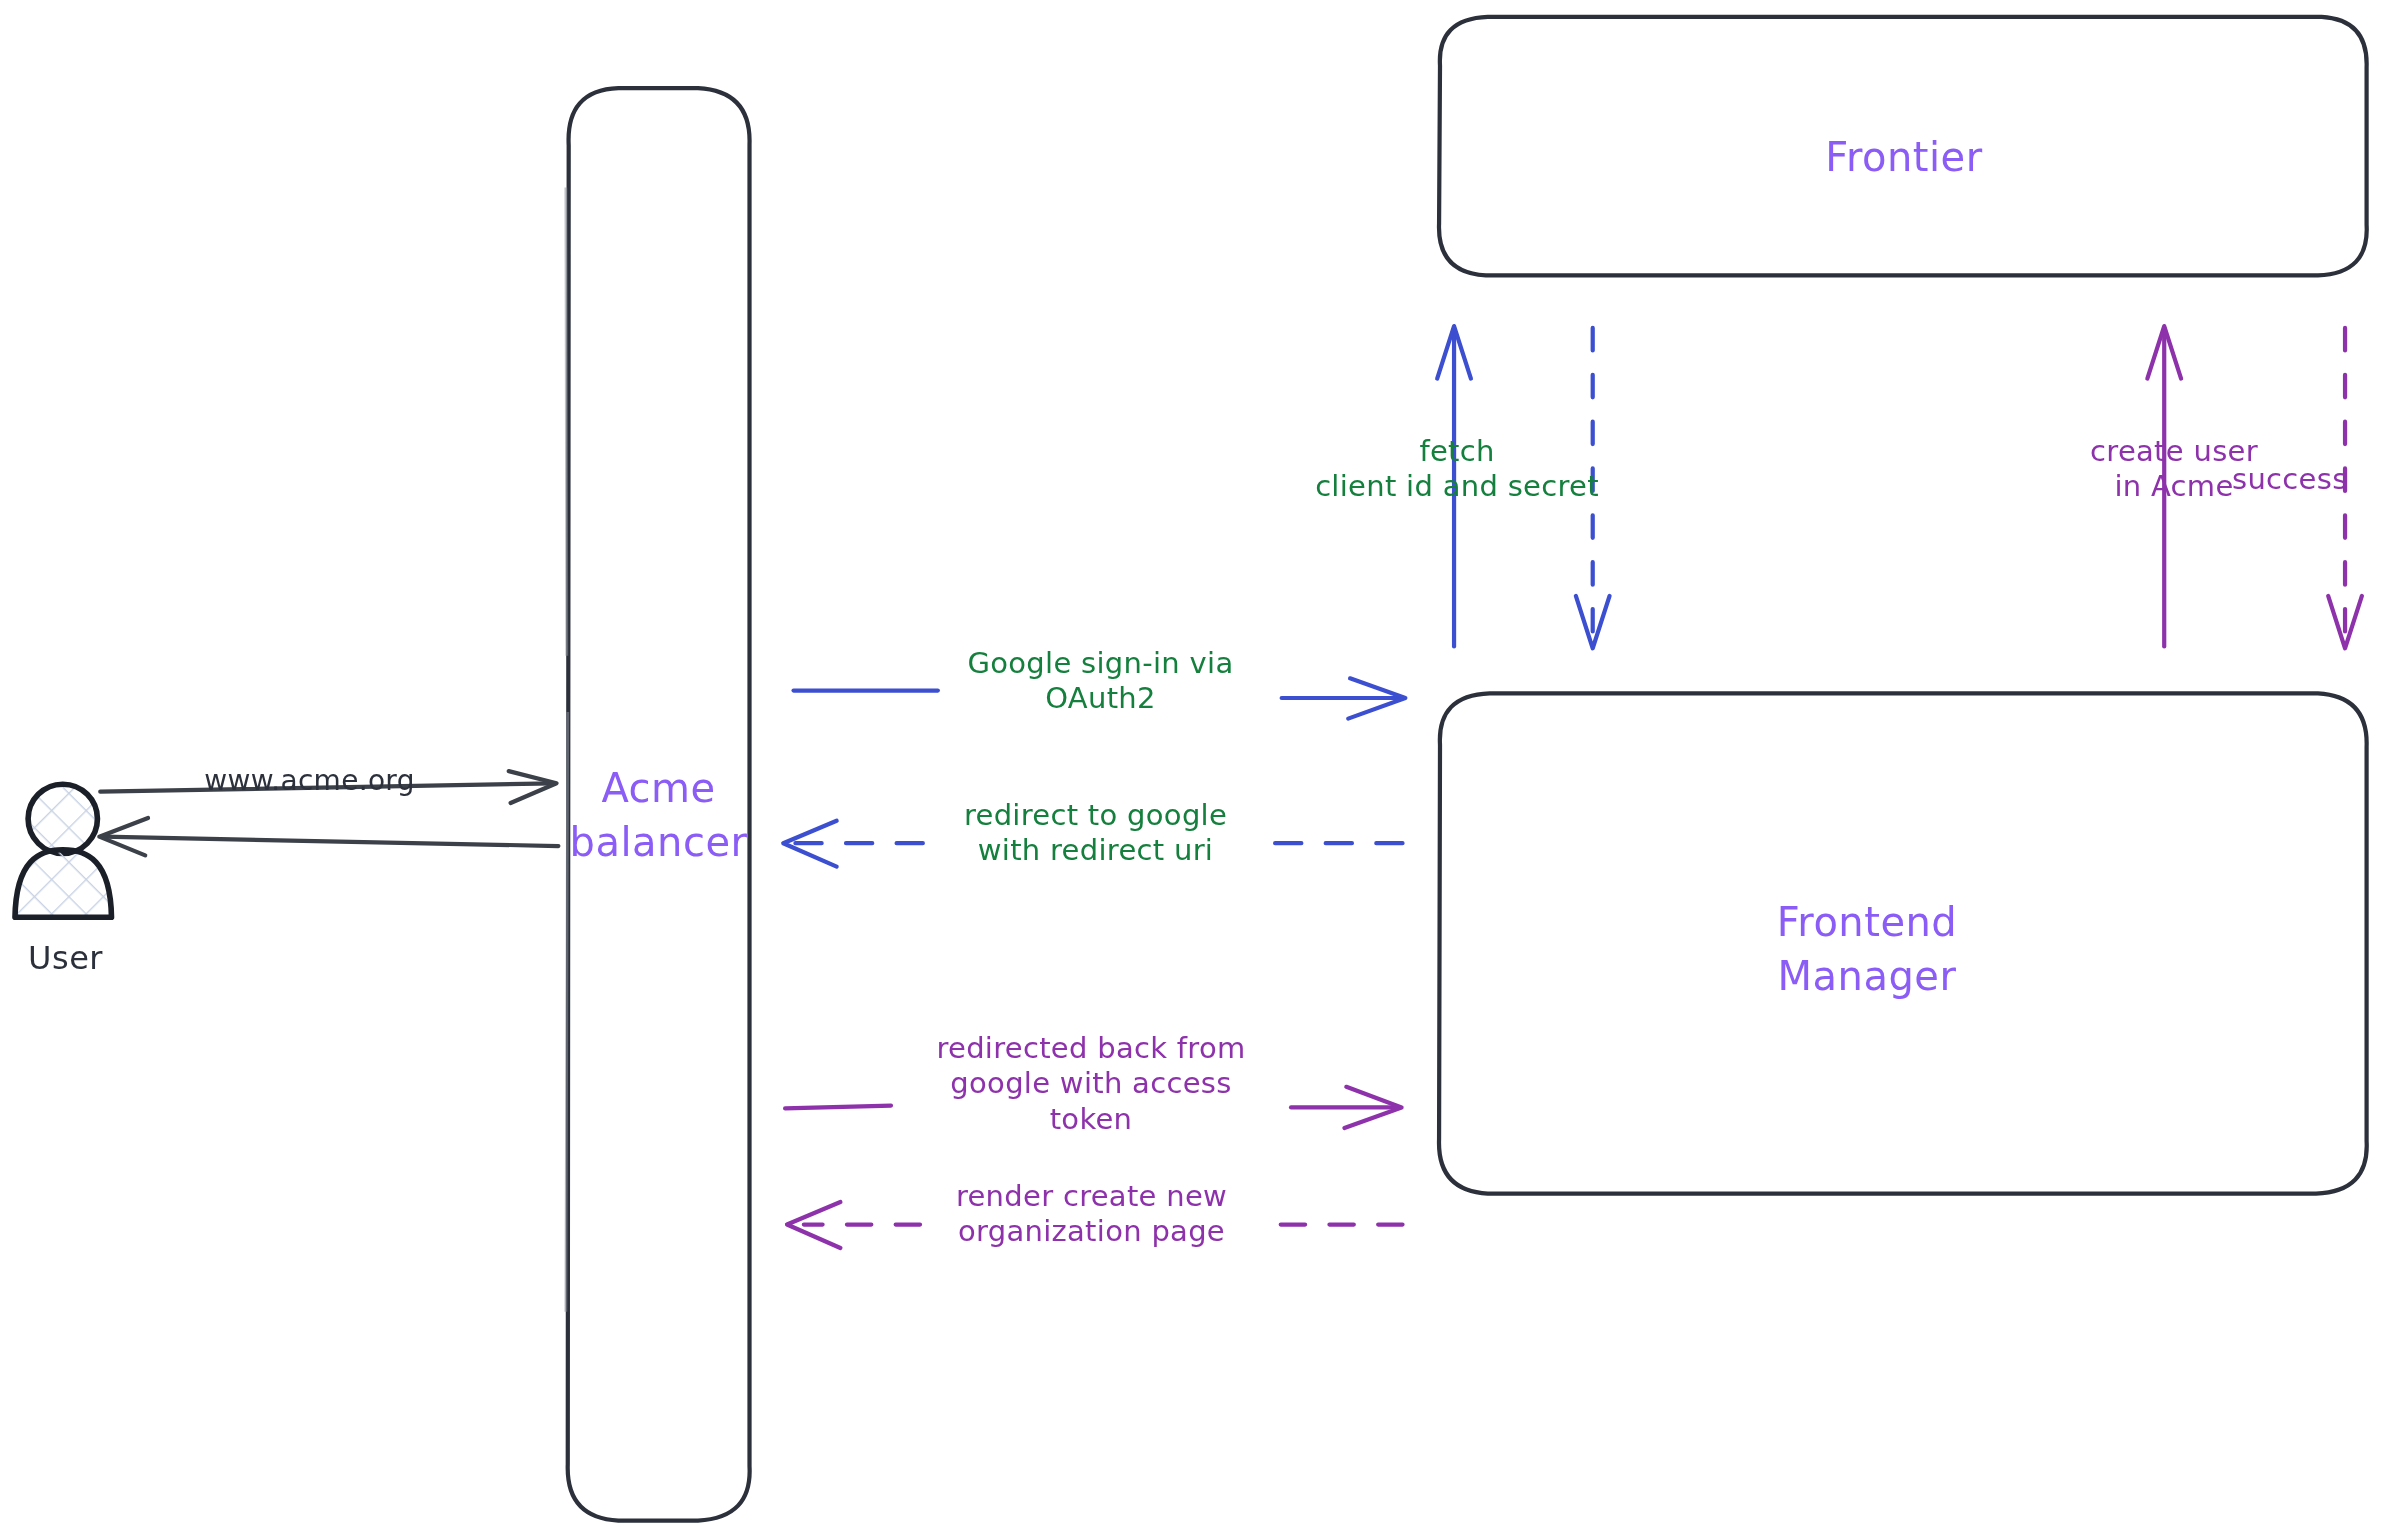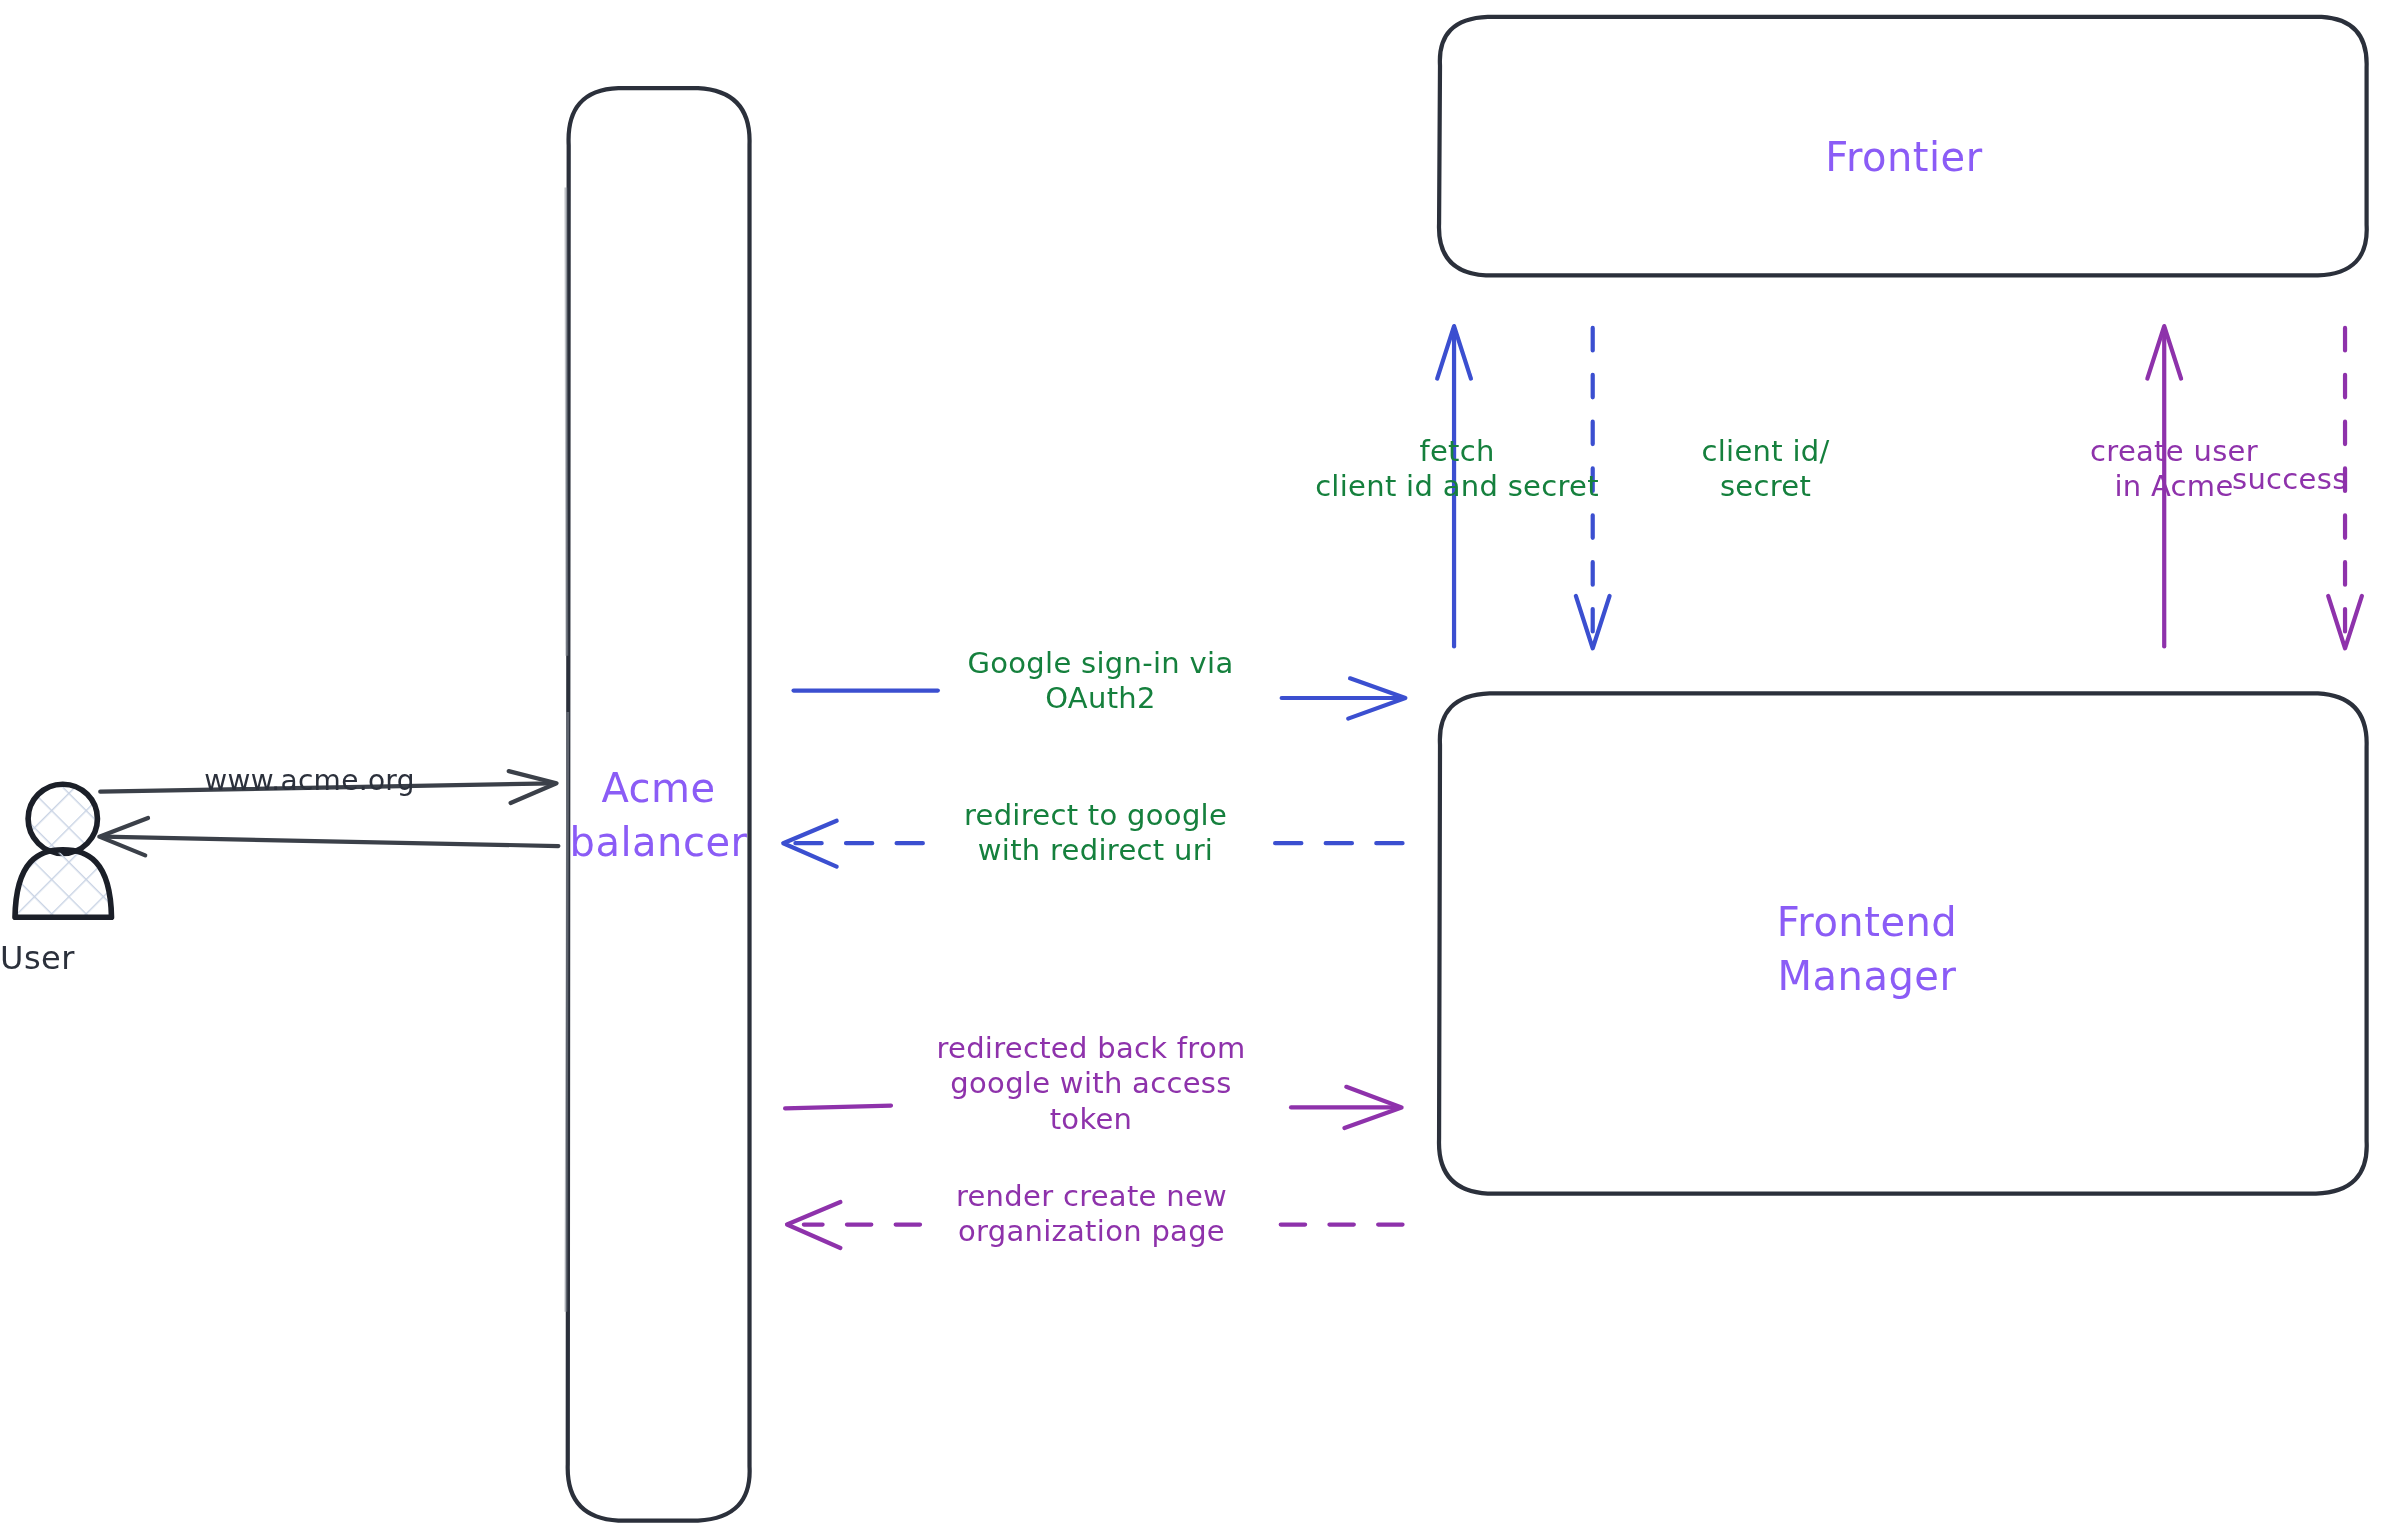--- a/index.html
+++ b/index.html
@@ -44,21 +44,21 @@
     letter-spacing: 0.3px;
   }
   .edge-label.blue { color: #15803d; }
   .edge-label.purple { color: #8e32ab; }
   .edge-label.dark { color: #2b303b; }
   .actor-label {
     position: absolute;
     color: #2b303b;
     font-size: 32px;
     font-family: "DejaVu Sans", sans-serif;
-    text-align: left;
+    text-align: center;
     letter-spacing: 0.5px;
   }
 </style>
 </head>
 <body>
 
 <div id="canvas">
 
   <svg class="layer" viewBox="0 0 2567 1633" xmlns="http://www.w3.org/2000/svg">
     <defs>
@@ -151,22 +151,20 @@
   <div class="node-label" style="left:1440px; top:130px; width:928px;">Frontier</div>
 
   <div class="node-label" style="left:1403px; top:895px; width:928px;">Frontend
 Manager</div>
 
   <div class="edge-label dark" style="left:141px; top:764px; width:337px; font-size:28px;">www.acme.org</div>
 
   <div class="edge-label blue" style="left:1260px; top:434px; width:394px;">fetch
 client id and secret</div>
 
-  <div class="edge-label blue" style="left:1658px; top:434px; width:215px;">client id/
-secret</div>
 
   <div class="edge-label purple" style="left:2038px; top:434px; width:272px;text-align:center;">create user
 in Acme</div>
 
   <div class="edge-label purple" style="left:2232px; top:462px; width:173px; text-align:left;">success</div>
 
   <div class="edge-label blue" style="left:918px; top:646px; width:365px;">Google sign-in via
 OAuth2</div>
 
   <div class="edge-label blue" style="left:913px; top:798px; width:365px;">redirect to google

